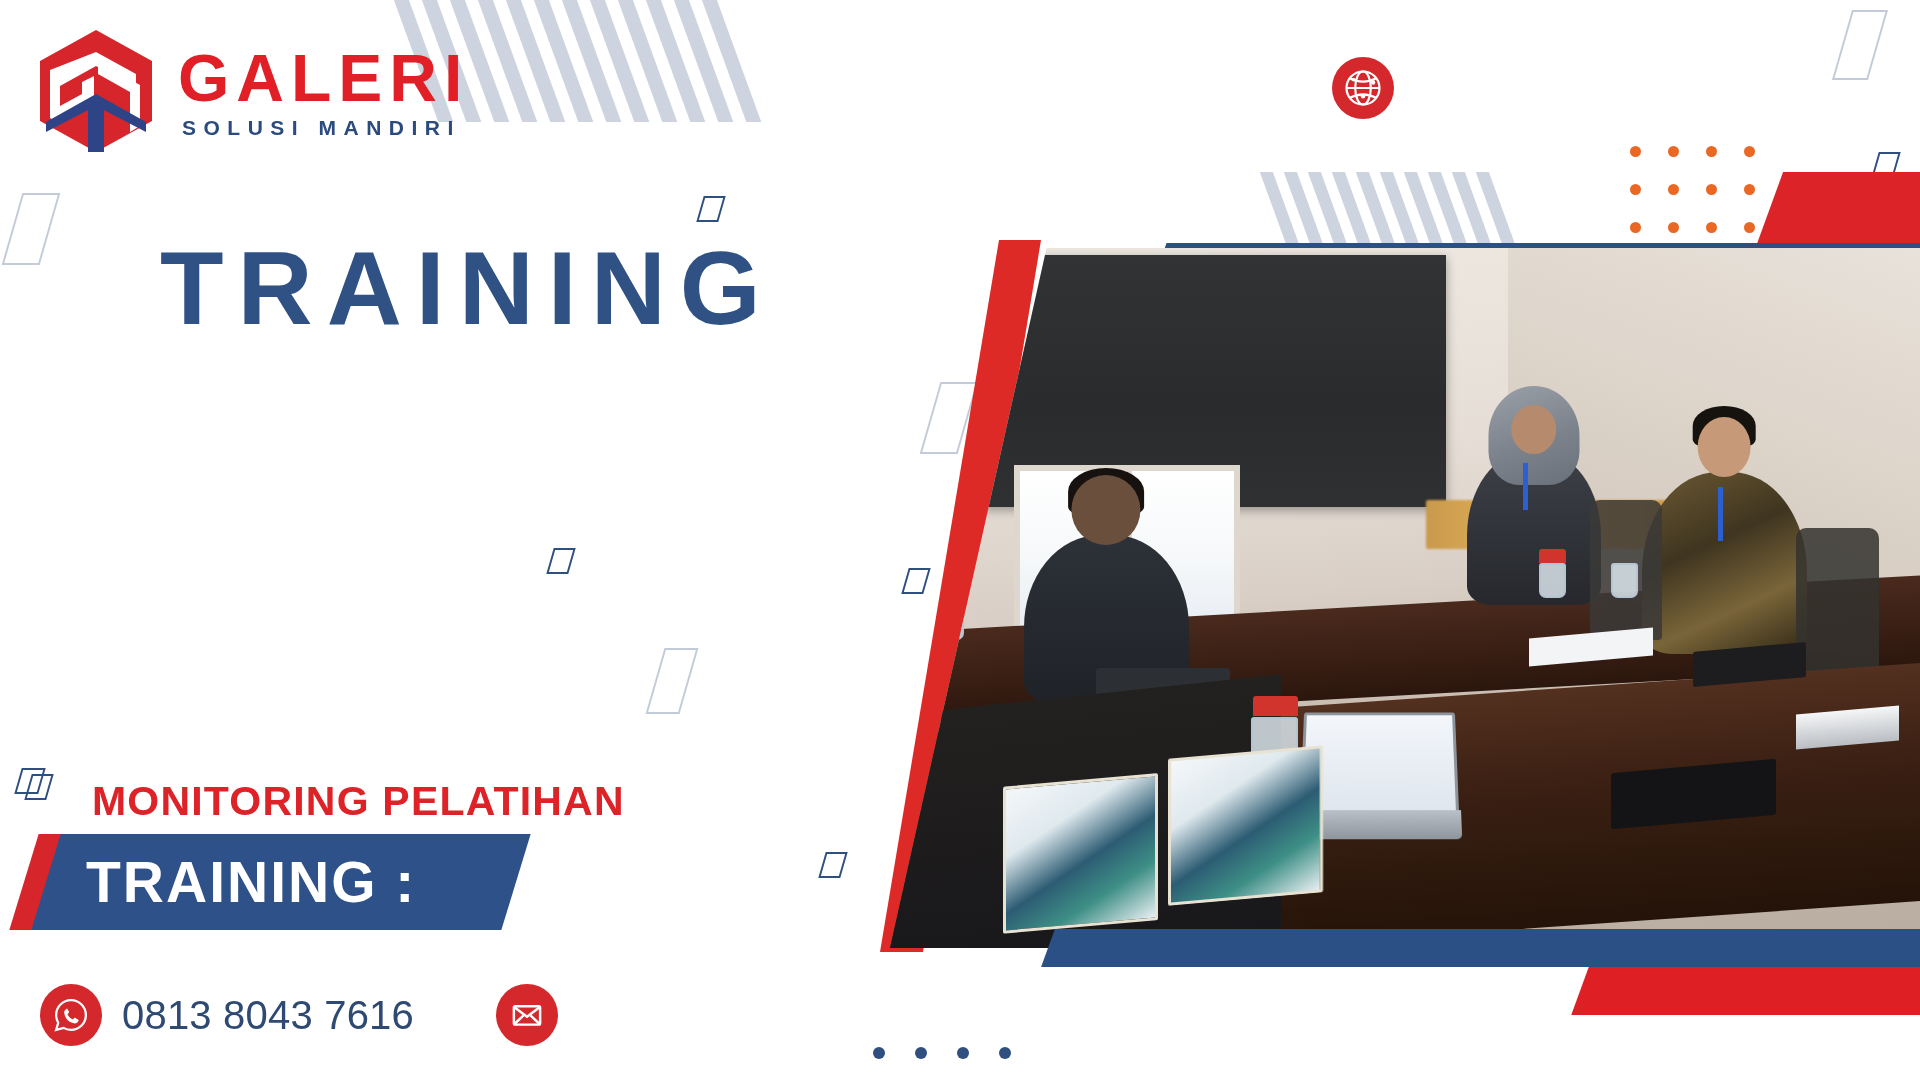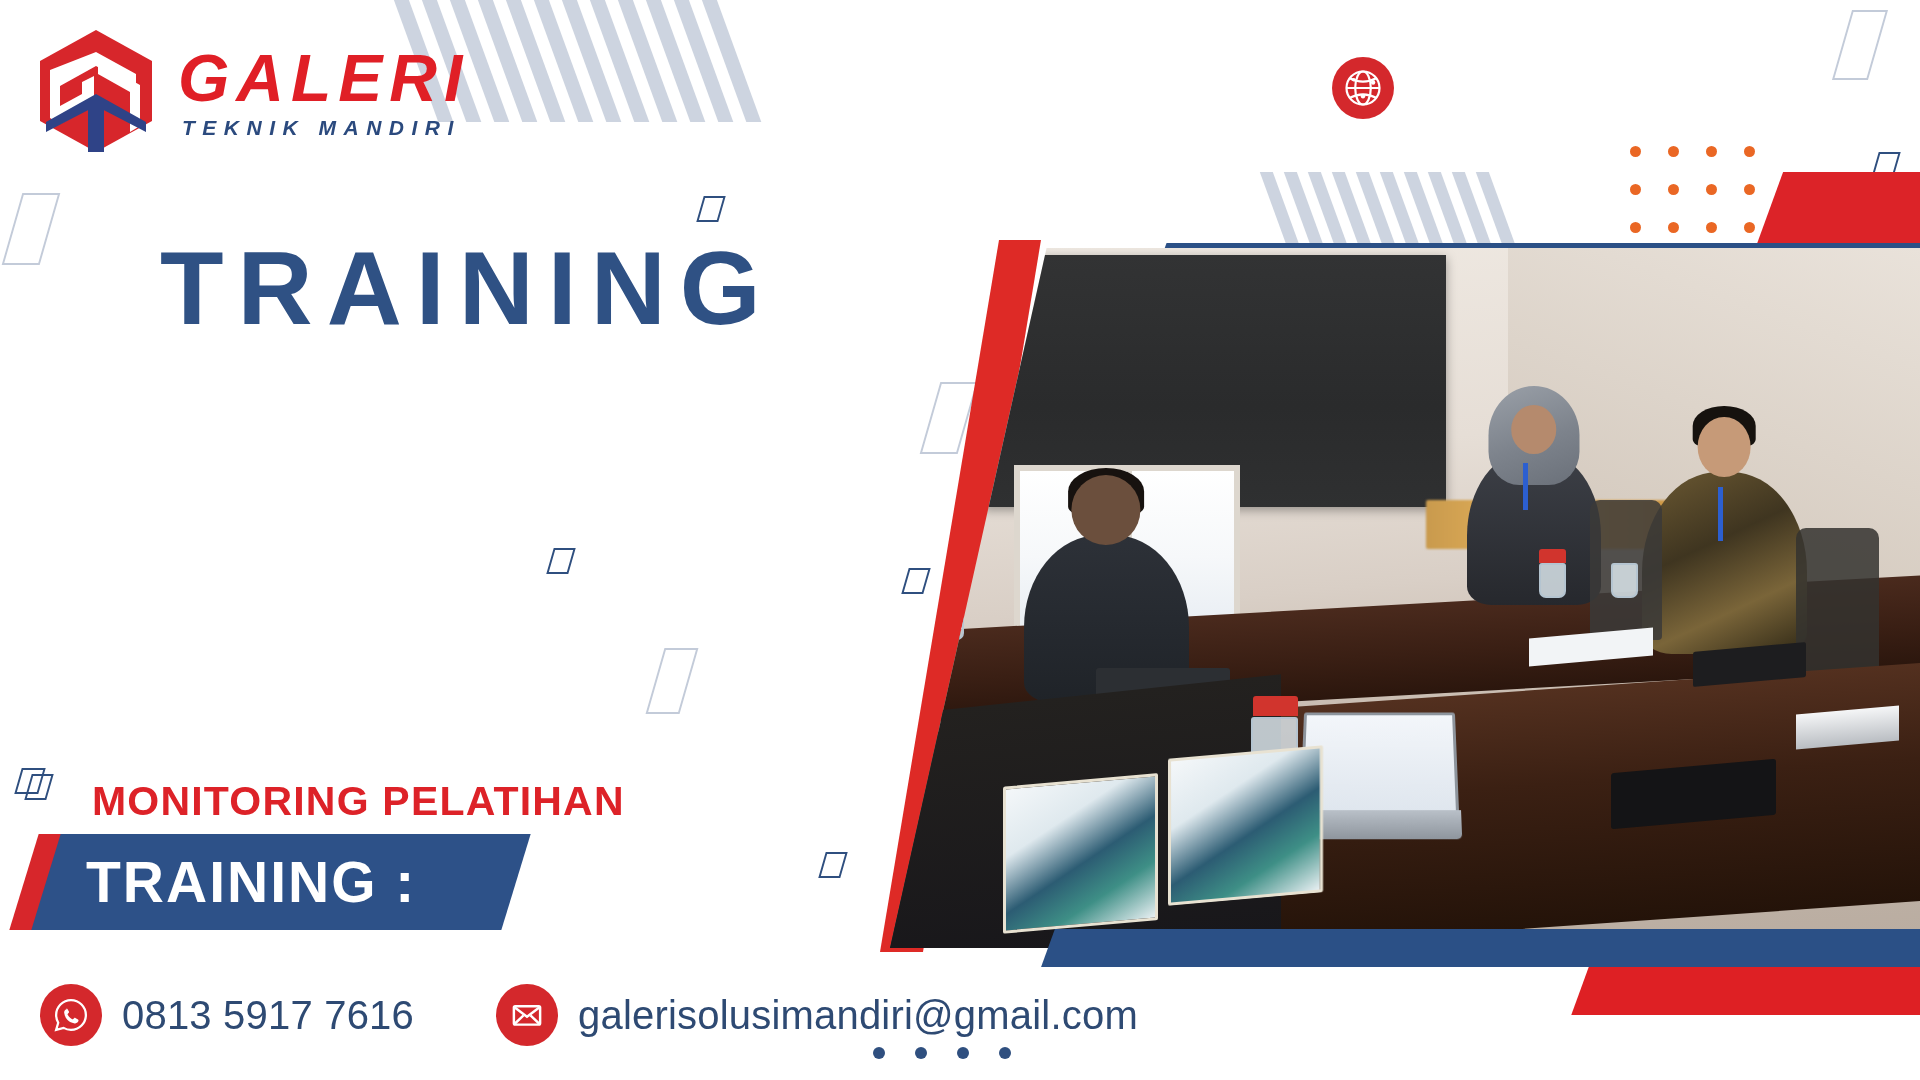--- a/index.html
+++ b/index.html
@@ -176,21 +176,21 @@
   
   .bar-bot-red {
     position:absolute; left:1580px; top:967px; width:360px; height:48px;
     background:#de2024; transform:skewX(-20deg);
   }
 
   
   .logo { position:absolute; left:36px; top:28px; display:flex; align-items:center; gap:22px; }
   .logo-mark { position:relative; width:120px; height:126px; }
   .logo-mark svg { width:120px; height:126px; display:block; }
-  .logo-text { line-height:1;font-style:italic; }
+  .logo-text { line-height:1; }
   .logo-title {
     font-size:66px; font-weight:700; color:#e01f26; letter-spacing:7px;
   }
   .logo-sub {
     font-size:21px; font-weight:600; color:#2b4a7e; letter-spacing:7.5px;
     margin-top:6px; margin-left:4px;
   }
 
   
   .site { position:absolute; left:1332px; top:57px; display:flex; align-items:center; gap:22px; }
@@ -378,21 +378,21 @@
         <path d="M60 2 L116 33 L116 93 L60 124 L4 93 L4 33 Z" fill="#d7262b"></path>
         <path d="M60 24 L100 46 L100 60 L60 38 L24 58 L24 78 L46 66 L46 54 L58 48
                  L58 78 L24 96 L14 90 L14 42 Z" fill="#ffffff"></path>
         <path d="M62 34 L104 57 L104 98 L94 104 L94 64 L62 46 Z" fill="#ffffff"></path>
         <path d="M60 66 L110 94 L110 104 L60 78 L10 104 L10 94 Z" fill="#2f4387"></path>
         <rect x="52" y="74" width="16" height="50" fill="#2f4387"></rect>
       </svg>
     </div>
     <div class="logo-text">
       <div class="logo-title">GALERI</div>
-      <div class="logo-sub">TEKNIK MANDIRI</div>
+      <div class="logo-sub">SOLUSI MANDIRI</div>
     </div>
   </div>
 
   <div class="site">
     <div class="globe">
       <svg viewBox="0 0 48 48" xmlns="http://www.w3.org/2000/svg" fill="none" stroke="#ffffff" stroke-width="2.4">
         <circle cx="24" cy="24" r="18"></circle>
         <ellipse cx="24" cy="24" rx="8.5" ry="18"></ellipse>
         <line x1="6" y1="24" x2="42" y2="24"></line>
         <path d="M9 13 Q24 21 39 13"></path>
@@ -416,34 +416,33 @@
     <div class="c-item">
       <div class="c-badge">
         <svg viewBox="0 0 48 48" xmlns="http://www.w3.org/2000/svg">
           <path d="M24 7c-9.4 0-17 7.6-17 17 0 3.2.9 6.2 2.4 8.8L7 41l8.5-2.3A16.9 16.9 0 0 0 24 41
                    c9.4 0 17-7.6 17-17S33.4 7 24 7z" fill="none" stroke="#fff" stroke-width="2.6"></path>
           <path d="M18.6 16.4c.5-.1 1 .1 1.3.6l1.7 3c.3.5.2 1.1-.2 1.5l-1 1c-.3.3-.4.8-.2 1.2
                    a12.6 12.6 0 0 0 5.1 5.1c.4.2.9.1 1.2-.2l1-1c.4-.4 1-.5 1.5-.2l3 1.7c.5.3.7.8.6 1.3
                    -.4 2-2.2 3.4-4.3 3.2-6.4-.7-11.4-5.7-12.1-12.1-.2-2.1 1.2-3.9 3.2-4.3z" fill="#fff"></path>
         </svg>
       </div>
-      <div class="c-text">0813 5917 7616</div>
+      <div class="c-text">0813 8043 7616</div>
     </div>
 
     <div class="c-gap"></div>
 
     <div class="c-item">
       <div class="c-badge">
         <svg viewBox="0 0 48 48" xmlns="http://www.w3.org/2000/svg">
           <rect x="9" y="14" width="30" height="21" rx="1.5" fill="none" stroke="#fff" stroke-width="2.8"></rect>
           <path d="M10 15.5 L24 26 L38 15.5" fill="none" stroke="#fff" stroke-width="2.8"></path>
           <path d="M10 34 L20 24.5 M38 34 L28 24.5" fill="none" stroke="#fff" stroke-width="2.8"></path>
         </svg>
       </div>
-      <div class="c-text">galerisolusimandiri@gmail.com</div>
     </div>
   </div>
 
   <div class="deco dots-email">
     <i style="left:0px"></i>
       <i style="left:42px"></i>
     <i style="left:84px"></i>
       <i style="left:126px"></i>
   </div>
 

